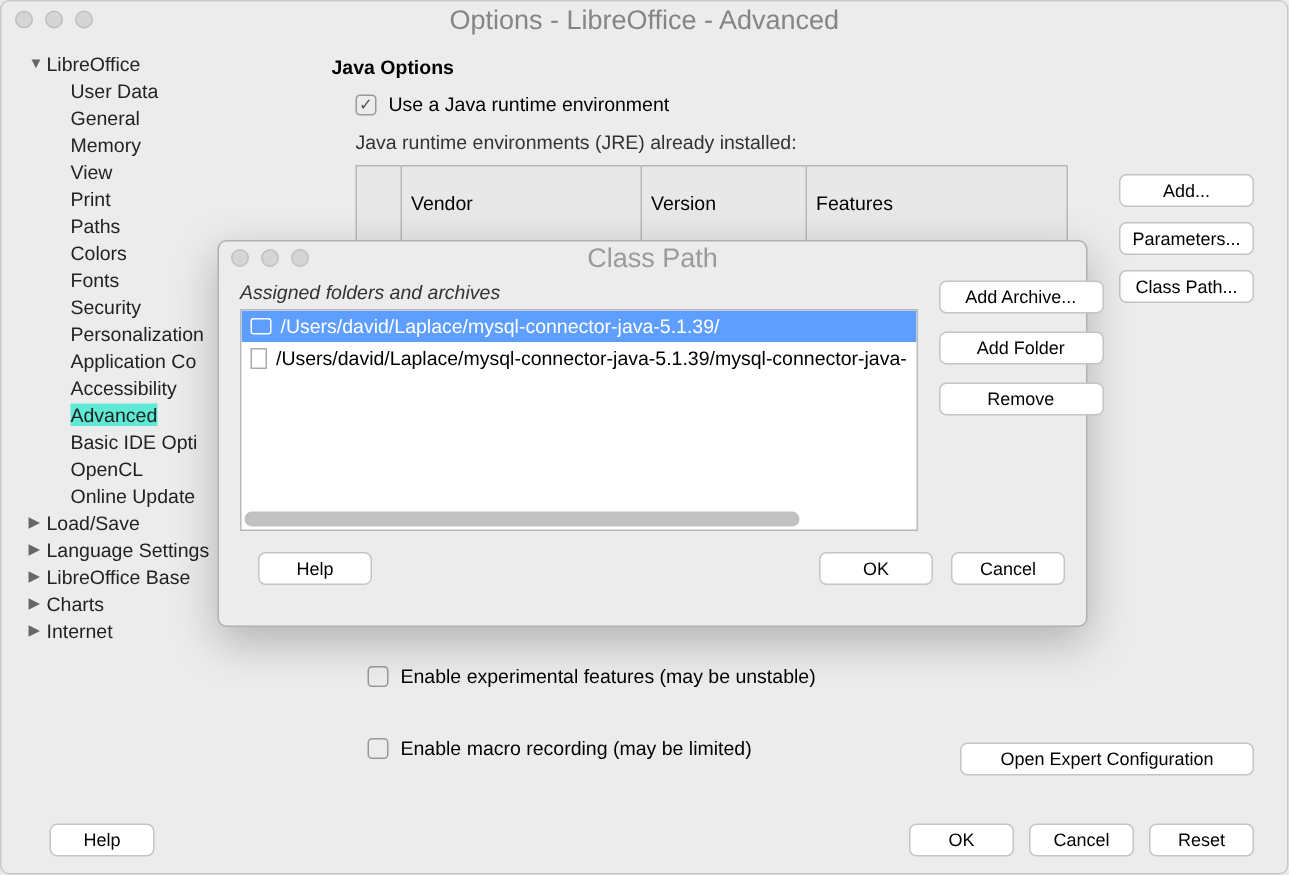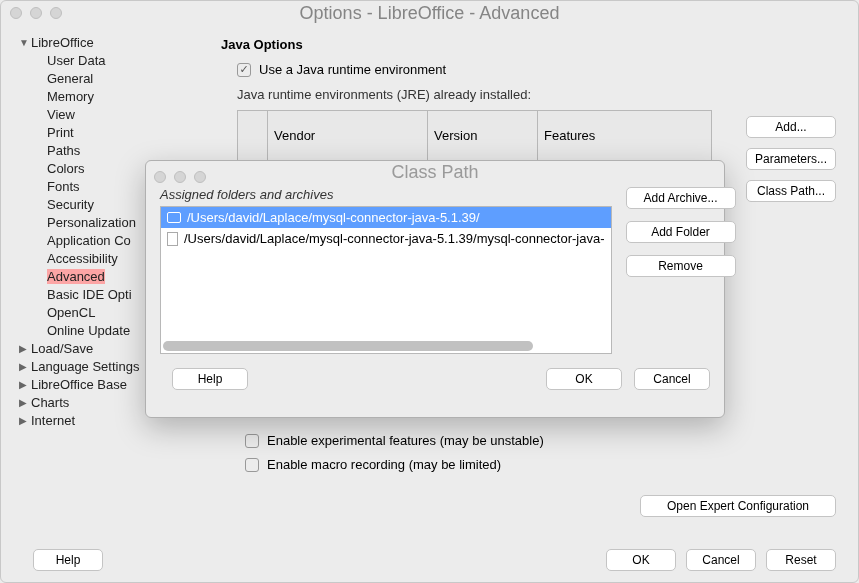--- a/index.html
+++ b/index.html
@@ -10,21 +10,21 @@
 .titlebar { height: 24px; display: flex; align-items: center; position: relative; }
 .traffic-lights { position: absolute; left: 9px; display: flex; gap: 8px; }
 .traffic-light { width: 12px; height: 12px; border-radius: 50%; background: #d5d5d5; border: 1px solid #bfbfbf; }
 .window-title { flex: 1; text-align: center; color: #858585; font-size: 18px; }
 
 .main-content { display: flex; height: calc(100% - 24px - 44px); }
 .sidebar { width: 200px; padding: 8px 0 8px 14px; overflow: hidden; }
 .tree-item { display: flex; align-items: center; height: 18px; padding-left: 4px; cursor: default; color: #222; white-space: nowrap; }
 .tree-item .disclosure { width: 12px; display: inline-block; color: #666; font-size: 10px; }
 .tree-item.level1 { padding-left: 32px; }
-.tree-item.selected span.label { background: #fca5a5; }
+.tree-item.selected span.label { background: #5eead4; }
 
 .right-panel { flex: 1; padding: 12px 20px 0 20px; }
 .section-heading { font-weight: bold; margin-bottom: 10px; }
 .checkbox-row { display: flex; align-items: center; gap: 8px; margin: 4px 0 10px 16px; }
 .checkbox { width: 14px; height: 14px; border: 1px solid #999; border-radius: 3px; display: flex; align-items: center; justify-content: center; font-size: 11px; color: #555; }
 .checkbox.checked::after { content: "✓"; }
 .jre-label { margin: 6px 0 8px 16px; color: #333; }
 
 .jre-table { margin-left: 16px; border: 1px solid #b8b8b8; width: 475px; border-collapse: collapse; }
 .jre-table tr { border-bottom: 1px solid #b8b8b8; }
@@ -34,30 +34,30 @@
 .jre-table .selrow { background: #c3ddff; }
 .radio { width: 13px; height: 13px; border: 1px solid #888; border-radius: 50%; display: inline-flex; align-items: center; justify-content: center; }
 .radio::after { content: ""; width: 7px; height: 7px; background: #5a8fd6; border-radius: 50%; }
 
 .java-buttons { position: absolute; right: 22px; top: 115px; display: flex; flex-direction: column; gap: 10px; }
 .mac-button { background: #fff; border: 1px solid #c4c4c4; border-radius: 5px; padding: 3px 2px; min-width: 90px; text-align: center; cursor: default; font-size: 12px; }
 
 .open-expert-btn { position: absolute; right: 22px; top: 494px; }
 .open-expert-btn .mac-button { width: 196px; }
 .feature-cb { position: absolute; left: 244px; width: 400px; }
-.feature-cb.f1 { top: 432px; }
-.feature-cb.f2 { top: 456px; }
+.feature-cb.f1 { top: 442px; }
+.feature-cb.f2 { top: 490px; }
 
 .bottom-bar { position: absolute; left: 0; right: 0; bottom: 0; height: 44px; display: flex; align-items: center; padding: 0 22px; }
 .bottom-bar .spacer { flex: 1; }
 .bottom-bar .mac-button { min-width: 70px; margin-left: 10px; }
 
 
 .classpath-window { position: absolute; left: 145px; top: 160px; width: 580px; height: 258px; background: #ececec; border: 1px solid #b0b0b0; border-radius: 6px; box-shadow: 0 10px 30px rgba(0,0,0,0.25); }
-.cp-titlebar { height: 22px; display: flex; align-items: flex-end; position: relative; }
+.cp-titlebar { height: 22px; display: flex; align-items: center; position: relative; }
 .cp-titlebar .traffic-lights { left: 8px; }
 .cp-titlebar .window-title { color: #9a9a9a; }
 .cp-body { padding: 4px 14px 10px 14px; display: flex; gap: 14px; }
 .cp-left { flex: 1; }
 .cp-list-label { margin-bottom: 4px; color: #333; font-style: italic; }
 .cp-list { background: #fff; border: 1px solid #b8b8b8; height: 148px; overflow: hidden; position: relative; }
 .cp-list-item { display: flex; align-items: center; gap: 6px; padding: 3px 6px; white-space: nowrap; }
 .cp-list-item.selected { background: #5e9eff; color: #fff; }
 .cp-list-item.selected .fldicon { border-color: #fff; }
 .fldicon { width: 14px; height: 11px; border: 1px solid #888; border-radius: 2px; display: inline-block; }

